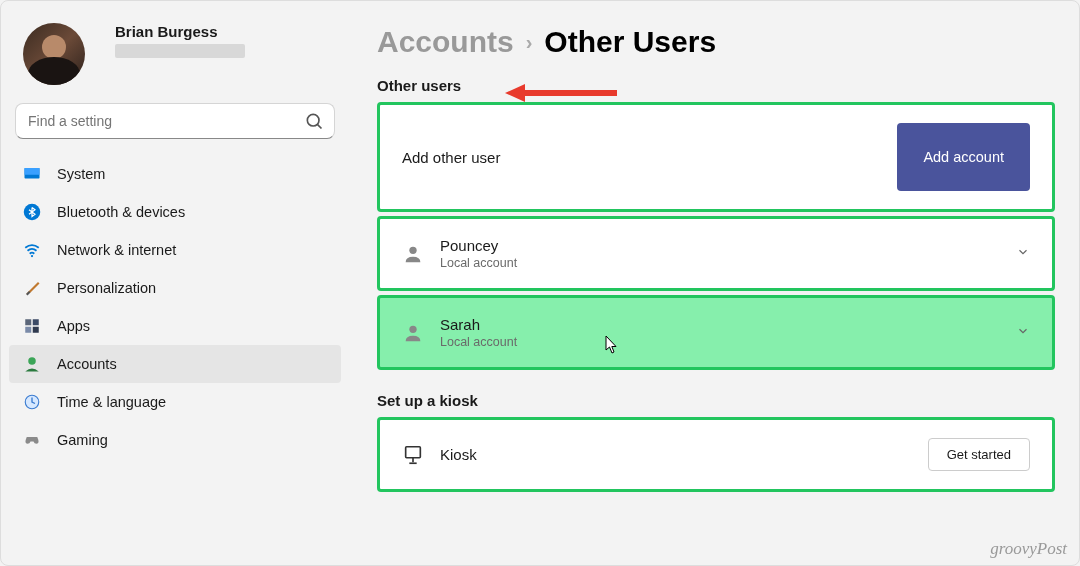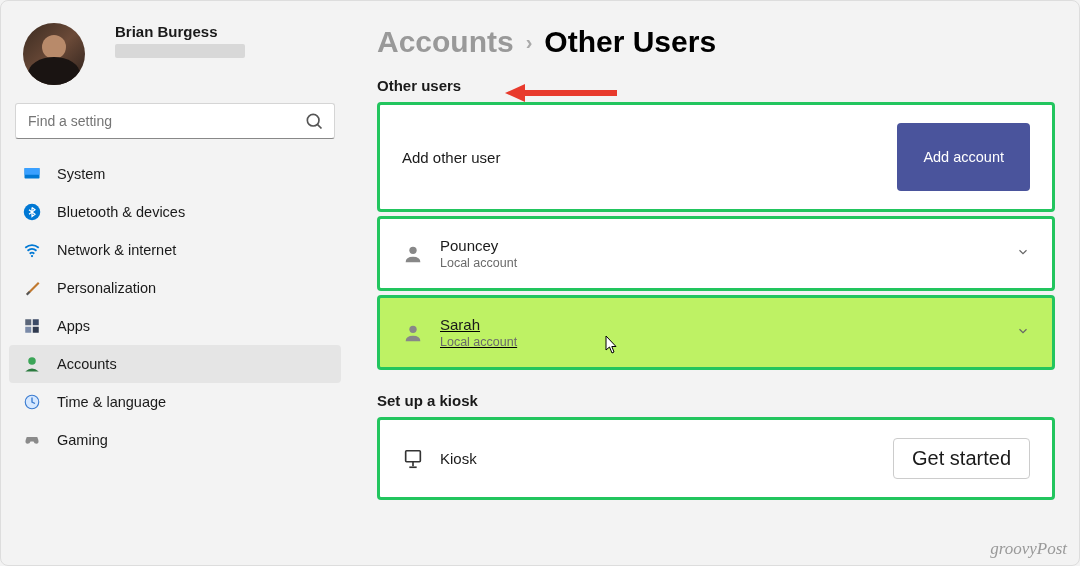--- a/index.html
+++ b/index.html
@@ -7,43 +7,43 @@
 .container { display: flex; height: 100%; }
 .sidebar { width: 348px; padding: 0 8px; display: flex; flex-direction: column; }
 .profile { display: flex; align-items: flex-start; padding: 22px 12px 18px 14px; gap: 30px; }
 .avatar { width: 62px; height: 62px; border-radius: 50%; background: linear-gradient(135deg,#3a2a20 0%,#6b4a38 50%,#2a1f1a 100%); flex-shrink:0; position:relative; overflow:hidden;}
 .avatar::before{content:'';position:absolute;top:12px;left:50%;transform:translateX(-50%);width:24px;height:24px;border-radius:50%;background:#b88a6a;}
 .avatar::after{content:'';position:absolute;bottom:-6px;left:50%;transform:translateX(-50%);width:52px;height:34px;border-radius:50% 50% 0 0;background:#1a1412;}
 .profile-info { display:flex; flex-direction:column; gap:4px; }
 .profile-name { font-size: 15px; font-weight:600; color:#1a1a1a;}
 .profile-email { width: 130px; height:14px; background:#d8d8d8; border-radius:2px;}
 .search-wrap{ padding:0 6px 10px 6px;}
-.search { position: relative; width: 100%; height: 36px; background: #fff; border:1px solid #d5d5d5; border-bottom:1.5px solid #888; border-radius:3px; display:flex; align-items:center;}
+.search { position: relative; width: 100%; height: 36px; background: #fff; border:1px solid #d5d5d5; border-bottom:1.5px solid #888; border-radius:8px; display:flex; align-items:center;}
 .search input { border:none; outline:none; flex:1; padding:0 12px; font-size:14px; color:#555; background:transparent;}
 .search-icon { width:20px; height:20px; margin-right:10px; color:#555;}
 .nav { flex:1; overflow:hidden; padding-top:6px;}
 .nav-item { display:flex; align-items:center; gap:16px; padding:10px 14px; border-radius:4px; cursor:pointer; font-size:14.5px; color:#1a1a1a; position:relative;}
 .nav-item.active { background:#e5e5e5;}
 .nav-item.active::before{content:'';position:absolute;left:-4px;top:10px;bottom:10px;width:3px;background:#1a52c5;border-radius:3px;}
 .nav-icon { width:18px; height:18px; flex-shrink:0; display:flex; align-items:center; justify-content:center;}
 .main { flex:1; padding: 24px 24px 0 28px; overflow:hidden;}
 .breadcrumb { display:flex; align-items:center; gap:12px; font-size:30px; font-weight:600; margin-bottom:18px;}
 .bc-parent { color:#999;}
 .bc-chev{color:#aaa;font-size:20px;}
 .section-label { font-size:15px; font-weight:600; color:#1a1a1a; margin-bottom:8px; position:relative;}
 .card { background:#fff; border:3px solid #22c55e; border-radius:4px; margin-bottom:4px;}
 .card-row { display:flex; align-items:center; padding:18px 22px; gap:16px;}
 .card-title { font-size:15px; color:#1a1a1a;}
 .card-sub{font-size:12.5px;color:#6a6a6a;margin-top:2px;}
 .flex1{flex:1;}
 .btn-primary { background:#4a549c; color:#fff; border:none; border-radius:4px; padding:26px 26px; font-size:14.5px; cursor:pointer;}
-.btn-secondary{background:#fff;border:1px solid #ccc;border-radius:4px;padding:8px 18px;font-size:20px;cursor:pointer;color:#1a1a1a;}
+.btn-secondary{background:#fff;border:1px solid #ccc;border-radius:4px;padding:8px 18px;font-size:13px;cursor:pointer;color:#1a1a1a;}
 .user-icon{width:22px;height:22px;color:#888;}
 .chev{color:#666;font-size:14px;}
-.card.hover{background:#bef264;text-decoration:underline;}
+.card.hover{background:#86efac;}
 .kiosk-icon{width:22px;height:22px;}
 .cursor-svg{position:absolute;left:604px;top:334px;width:14px;height:20px;pointer-events:none;}
 .arrow-svg{position:absolute;left:500px;top:80px;width:120px;height:24px;pointer-events:none;}
 .watermark{position:absolute;right:12px;bottom:6px;font-family:Georgia,serif;font-style:italic;color:#999;font-size:17px;}
 </style>
 </head>
 <body>
 
 <div class="container">
   <aside class="sidebar">

